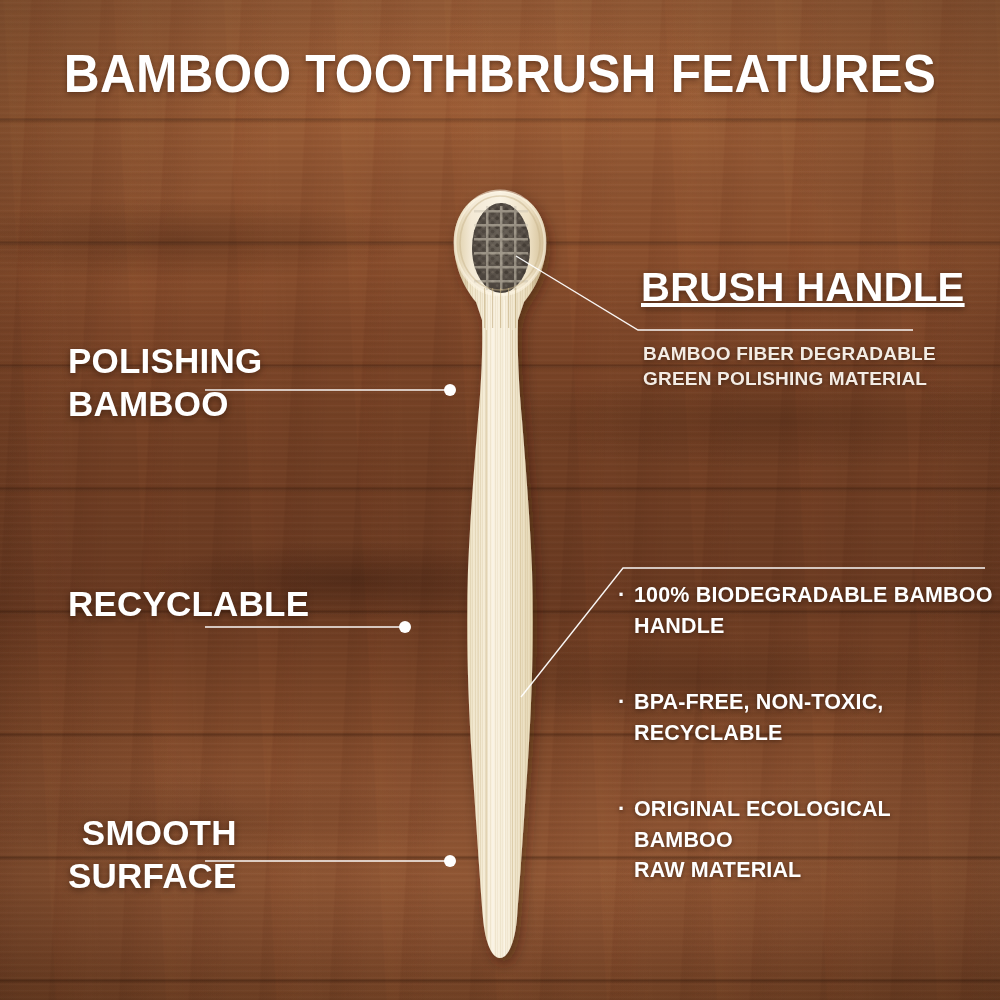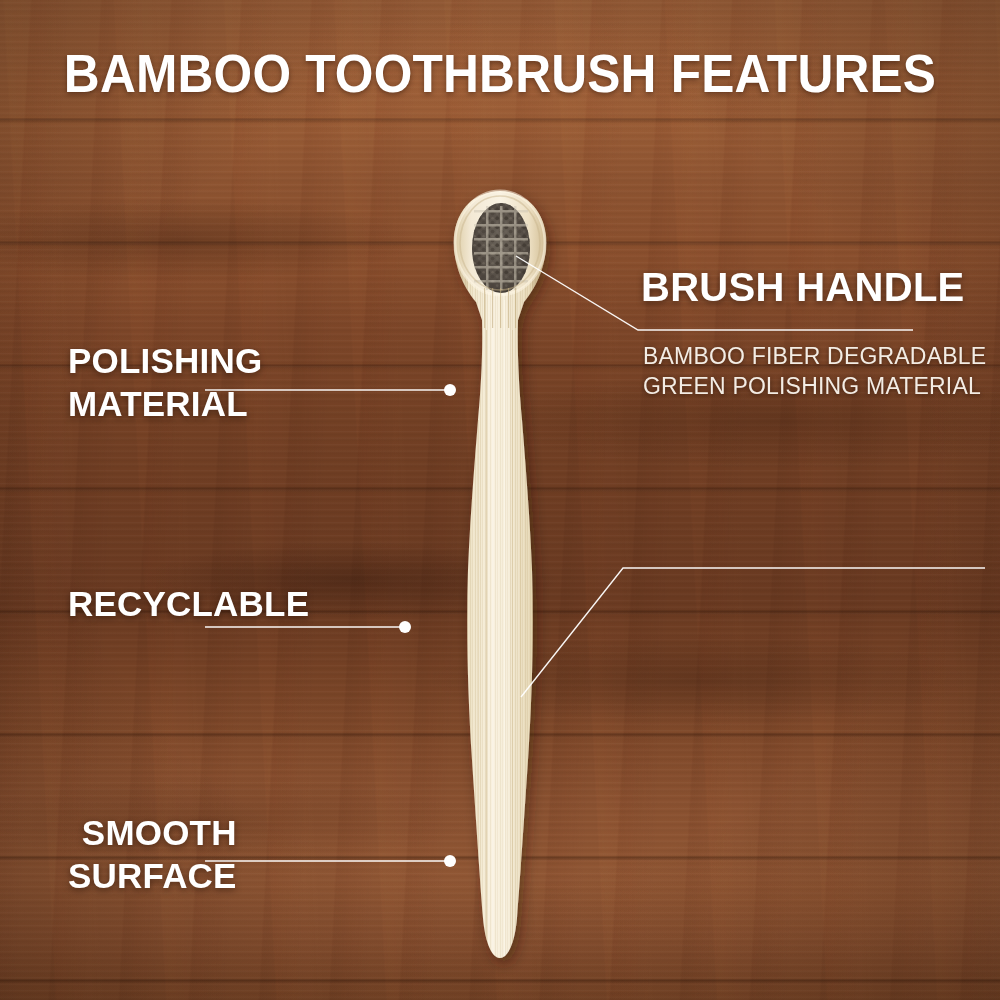--- a/index.html
+++ b/index.html
@@ -134,28 +134,29 @@
   .rh-heading {
     position: absolute;
     left: 641px;
     top: 265px;
     color: #ffffff;
     font-size: 40px;
     font-weight: 600;
     letter-spacing: .3px;
     text-shadow: 0 2px 6px rgba(30,12,3,0.50);
     white-space: nowrap;
+    text-decoration: underline;
   }
   .rh-sub {
     position: absolute;
     left: 643px;
     top: 341px;
     color: #f3ece4;
-    font-size: 23px;
-    font-weight: 400;
+    font-size: 19px;
+    font-weight: 700;
     line-height: 1.32;
     letter-spacing: .2px;
     text-shadow: 0 1px 4px rgba(30,12,3,0.55);
     white-space: nowrap;
   }
 
   .bullets {
     position: absolute;
     left: 618px;
     top: 580px;
@@ -337,30 +338,44 @@
     </g>
     <circle cx="450" cy="390" r="6" fill="#ffffff"></circle>
     <circle cx="405" cy="627" r="6" fill="#ffffff"></circle>
     <circle cx="450" cy="861" r="6" fill="#ffffff"></circle>
   </svg>
 
   <div class="title">BAMBOO TOOTHBRUSH FEATURES</div>
 
   <div class="left-label lbl-polishing">
     <div>POLISHING</div>
-    <div>MATERIAL</div>
+    <div>BAMBOO</div>
   </div>
   <div class="left-label lbl-comfort">
     <div>RECYCLABLE</div>
   </div>
   <div class="left-label lbl-smooth">
     <div>SMOOTH</div>
     <div>SURFACE</div>
   </div>
 
   <div class="rh-heading">BRUSH HANDLE</div>
   <div class="rh-sub">
     <div>BAMBOO FIBER DEGRADABLE</div>
     <div>GREEN POLISHING MATERIAL</div>
   </div>
 
+  <div class="bullets">
+    <div class="bullet">
+      <span>100% BIODEGRADABLE BAMBOO</span><br>
+      <span>HANDLE</span>
+    </div>
+    <div class="bullet">
+      <span>BPA-FREE, NON-TOXIC,</span><br>
+      <span>RECYCLABLE</span>
+    </div>
+    <div class="bullet">
+      <span>ORIGINAL ECOLOGICAL BAMBOO</span><br>
+      <span>RAW MATERIAL</span>
+    </div>
+  </div>
 
 </div>
 
 </body></html>

